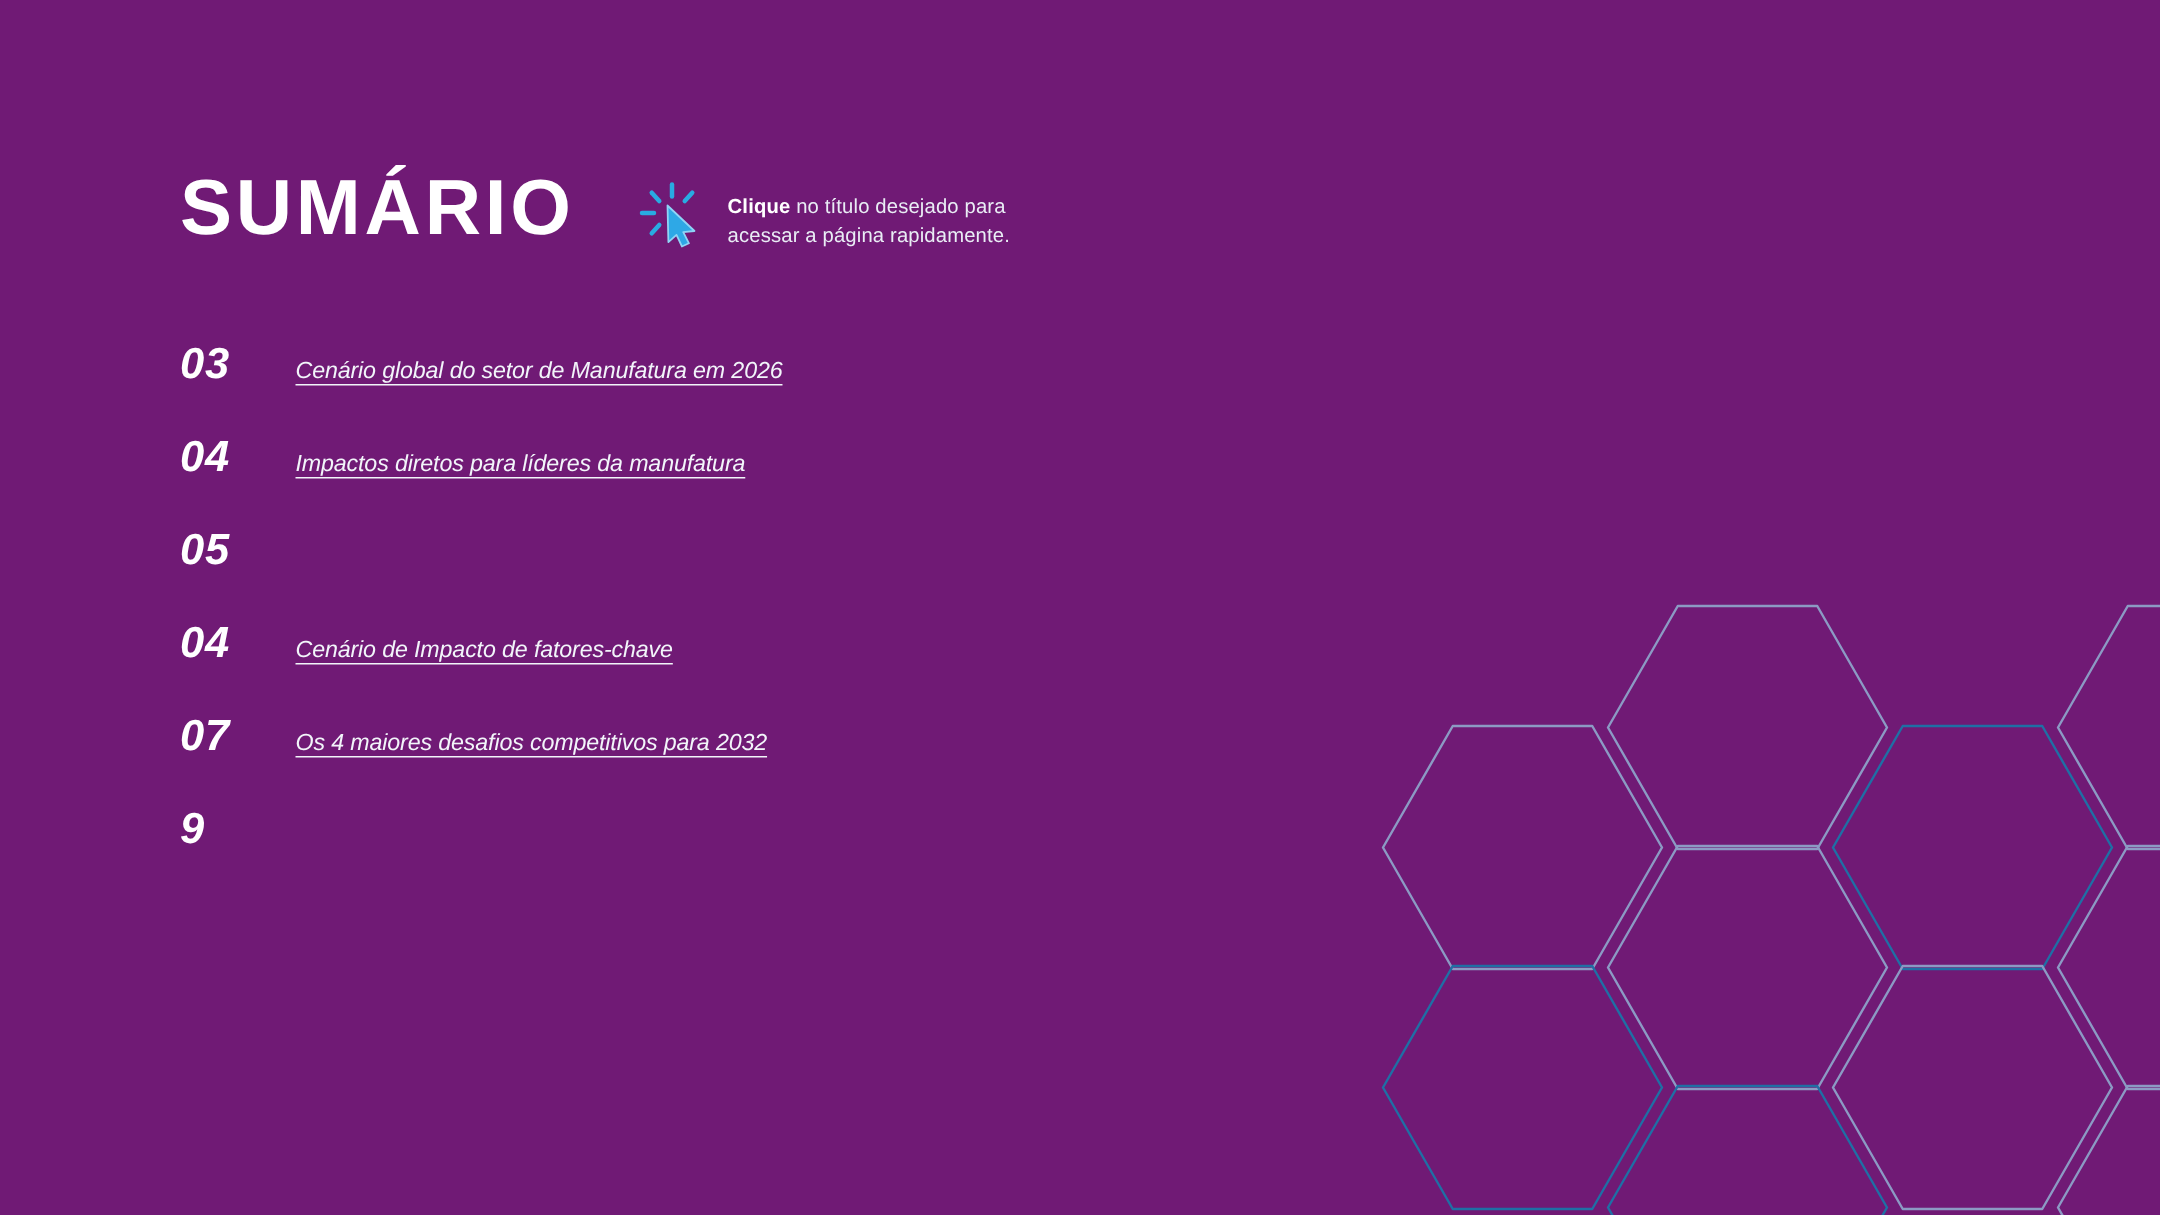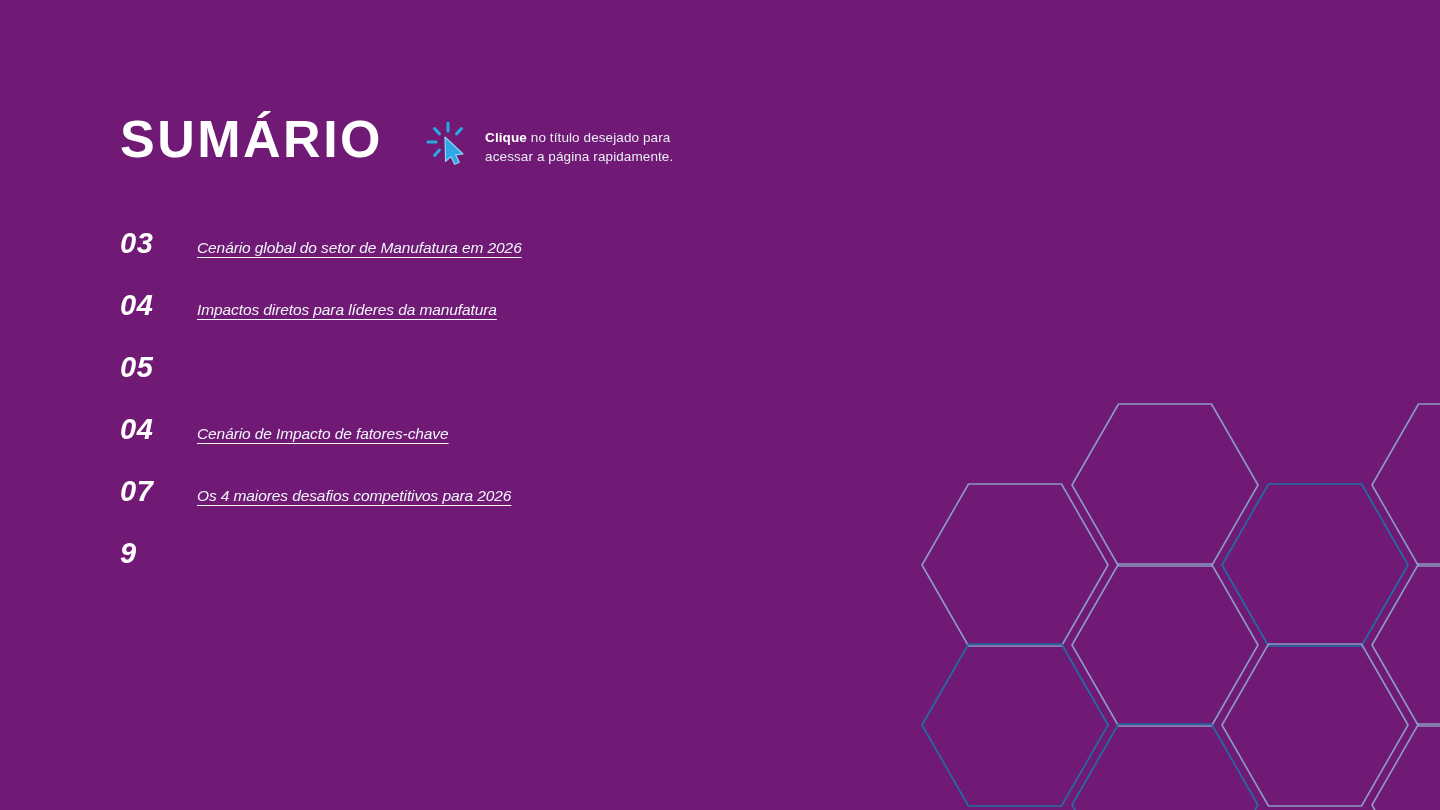--- a/index.html
+++ b/index.html
@@ -175,20 +175,20 @@
       </div>
       <div class="toc-row">
         <div class="toc-num">05</div>
       </div>
       <div class="toc-row">
         <div class="toc-num">04</div>
         <a class="toc-link">Cenário de Impacto de fatores-chave</a>
       </div>
       <div class="toc-row">
         <div class="toc-num">07</div>
-        <a class="toc-link">Os 4 maiores desafios competitivos para 2026</a>
+        <a class="toc-link">Os 4 maiores desafios competitivos para 2032</a>
       </div>
       <div class="toc-row">
         <div class="toc-num">9</div>
       </div>
     </div>
 
 </div>
 
 </body></html>

